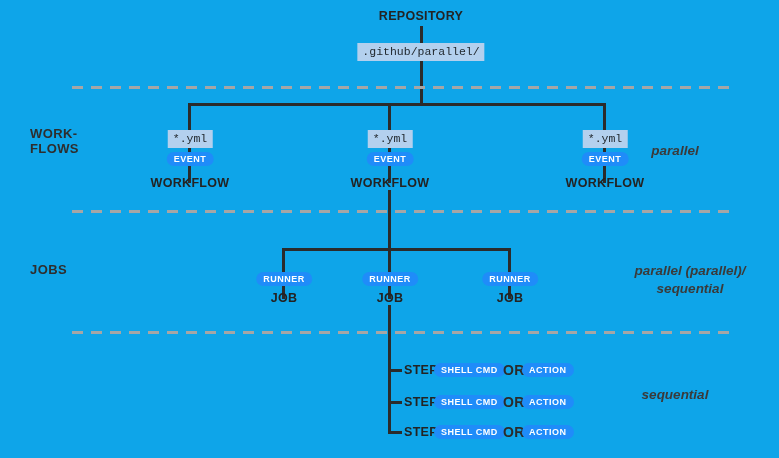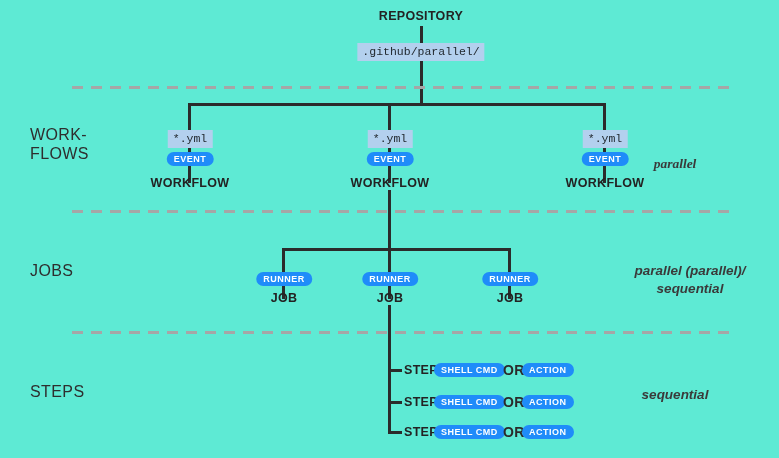--- a/index.html
+++ b/index.html
@@ -7,21 +7,21 @@
     background: #ffffff;
   }
   body {
     font-family: "Liberation Sans", sans-serif;
     -webkit-font-smoothing: antialiased;
   }
   #canvas {
     position: relative;
     width: 779px;
     height: 458px;
-    background: #5eead4;
+    background: #0ea5e9;
     overflow: hidden;
   }
 
   
   .vline {
     position: absolute;
     width: 3px;
     background: #2b2b2b;
   }
   .hline {
@@ -35,22 +35,22 @@
     background-image: repeating-linear-gradient(
       to right,
       #a6a6a6 0px, #a6a6a6 11px,
       rgba(255,255,255,0) 11px, rgba(255,255,255,0) 19px
     );
   }
 
   
   .row-label {
     position: absolute;
-    font-size: 16px;
-    font-weight: normal;
+    font-size: 13px;
+    font-weight: bold;
     letter-spacing: 0.4px;
     color: #2e2e2e;
     line-height: 1.18;
     white-space: pre-line;
   }
 
   
   .annot {
     position: absolute;
     font-size: 13.5px;
@@ -126,21 +126,21 @@
 
   <div class="code-chip" style="left:421px; top:43px;">.github/parallel/</div>
 
   <div class="vline" style="left:420px; top:61px; height:42px;"></div>
 
   <div class="dashed" style="left:72px; top:86px; width:658px;"></div>
 
   <div class="row-label" style="left:30px; top:126px;">WORK-
 FLOWS</div>
 
-  <div class="annot" style="left:615px; top:155px; width:120px;font-family:Liberation Serif, serif;">parallel</div>
+  <div class="annot" style="left:615px; top:142px; width:120px;">parallel</div>
 
   <div class="hline" style="left:188px; top:103px; width:417px;"></div>
 
   <div class="vline" style="left:188px; top:103px; height:80px;"></div>
   <div class="code-chip" style="left:190px; top:130px;">*.yml</div>
   <div class="pill center" style="left:190px; top:152px;">EVENT</div>
   <div class="caption" style="left:190px; top:176px;">WORKFLOW</div>
 
   <div class="vline" style="left:388px; top:103px; height:80px;"></div>
   <div class="code-chip" style="left:390px; top:130px;">*.yml</div>
@@ -172,21 +172,20 @@
   <div class="caption" style="left:390px; top:291px;">JOB</div>
 
   <div class="vline" style="left:508px; top:248px; height:51px;"></div>
   <div class="pill center" style="left:510px; top:272px;">RUNNER</div>
   <div class="caption" style="left:510px; top:291px;">JOB</div>
 
   <div class="vline" style="left:388px; top:305px; height:45px;"></div>
 
   <div class="dashed" style="left:72px; top:331px; width:658px;"></div>
 
-  <div class="row-label" style="left:30px; top:383px;">STEPS</div>
 
   <div class="annot" style="left:615px; top:386px; width:120px;">sequential</div>
 
   <div class="vline" style="left:388px; top:350px; height:84px;"></div>
 
   <div class="hline" style="left:388px; top:369px; width:14px;"></div>
   <div class="caption left-anchor" style="left:404px; top:363px;">STEP</div>
   <div class="pill" style="left:434px; top:363px;">SHELL CMD</div>
   <div class="or-word" style="left:503px; top:363px;">OR</div>
   <div class="pill" style="left:522px; top:363px;">ACTION</div>

